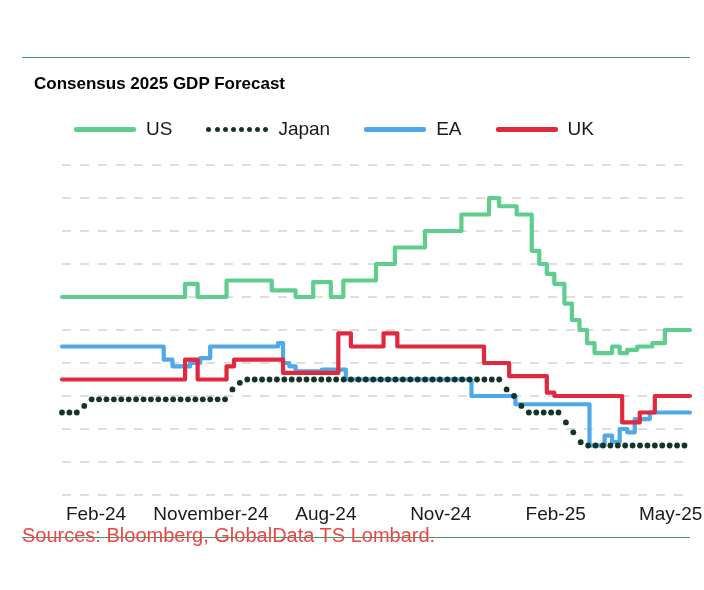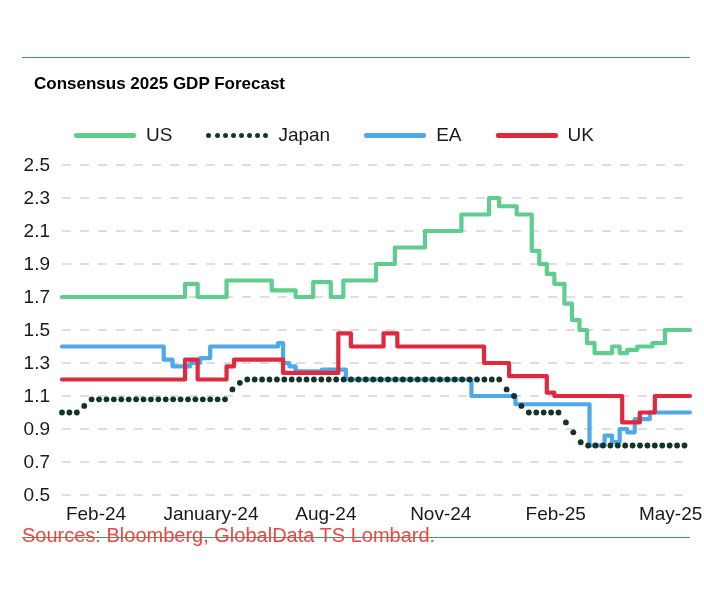--- a/index.html
+++ b/index.html
@@ -51,21 +51,21 @@
   }
 
   
   .legend {
     position: absolute;
     left: 74px;
     top: 118px;
     width: 620px;
     height: 28px;
     display: flex;
-    align-items: flex-end;
+    align-items: flex-start;
   }
   .legend-item {
     display: flex;
     align-items: center;
     margin-right: 34px;
   }
   .legend-swatch {
     width: 62px;
     height: 5px;
     border-radius: 2px;
@@ -291,36 +291,23 @@
           <circle cx="654.8320000000006" cy="445.5" r="2.9" fill="#14342a"></circle>
           <circle cx="662.2424000000005" cy="445.5" r="2.9" fill="#14342a"></circle>
           <circle cx="669.6528000000005" cy="445.5" r="2.9" fill="#14342a"></circle>
           <circle cx="677.0632000000006" cy="445.5" r="2.9" fill="#14342a"></circle>
           <circle cx="684.4736000000006" cy="445.5" r="2.9" fill="#14342a"></circle>
         </g>
         <g>
           <path d="M 62 379.5 L 178.808 379.5 L 178.808 379.5 L 185.08800000000002 379.5 L 185.08800000000002 359.7 L 191.368 359.7 L 191.368 359.7 L 197.648 359.7 L 197.648 379.5 L 219 379.5 L 219 379.5 L 226.536 379.5 L 226.536 366.29999999999995 L 234.072 366.29999999999995 L 234.072 359.7 L 241.60799999999998 359.7 L 241.60799999999998 359.7 L 250.4 359.7 L 250.4 359.7 L 275.52 359.7 L 275.52 359.7 L 283.056 359.7 L 283.056 372.9 L 291.84799999999996 372.9 L 291.84799999999996 372.9 L 304.408 372.9 L 304.408 372.9 L 313.20000000000005 372.9 L 313.20000000000005 372.9 L 338.32 372.9 L 338.32 333.3 L 344.6 333.3 L 344.6 333.3 L 350.88 333.3 L 350.88 346.5 L 357.15999999999997 346.5 L 357.15999999999997 346.5 L 376 346.5 L 376 346.5 L 383.536 346.5 L 383.536 333.3 L 389.81600000000003 333.3 L 389.81600000000003 333.3 L 397.35200000000003 333.3 L 397.35200000000003 346.5 L 404.88800000000003 346.5 L 404.88800000000003 346.5 L 438.8 346.5 L 438.8 346.5 L 446.336 346.5 L 446.336 346.5 L 453.872 346.5 L 453.872 346.5 L 476.48 346.5 L 476.48 346.5 L 484.016 346.5 L 484.016 363 L 491.552 363 L 491.552 363 L 501.59999999999997 363 L 501.59999999999997 363 L 509.13599999999997 363 L 509.13599999999997 376.2 L 516.672 376.2 L 516.672 376.2 L 539.28 376.2 L 539.28 376.2 L 546.816 376.2 L 546.816 392.7 L 554.3520000000001 392.7 L 554.3520000000001 396 L 614.64 396 L 614.64 396 L 622.176 396 L 622.176 422.4 L 629.712 422.4 L 629.712 422.4 L 639.76 422.4 L 639.76 412.5 L 647.296 412.5 L 647.296 412.5 L 654.832 412.5 L 654.832 396 L 690 396 L 690 396" fill="none" stroke="#E0293F" stroke-width="4.2" stroke-linejoin="round" stroke-linecap="round"></path>
         </g>
       </svg>
-    <div class="ylabels" id="ylabels">
-        <div class="ylabel" style="top: 165px;">2.5</div>
-        <div class="ylabel" style="top: 198px;">2.3</div>
-        <div class="ylabel" style="top: 231px;">2.1</div>
-        <div class="ylabel" style="top: 264px;">1.9</div>
-        <div class="ylabel" style="top: 297px;">1.7</div>
-        <div class="ylabel" style="top: 330px;">1.5</div>
-        <div class="ylabel" style="top: 363px;">1.3</div>
-        <div class="ylabel" style="top: 396px;">1.1</div>
-        <div class="ylabel" style="top: 429px;">0.9</div>
-        <div class="ylabel" style="top: 462px;">0.7</div>
-        <div class="ylabel" style="top: 495px;">0.5</div>
-      </div>
     <div class="xlabels" id="xlabels">
         <div class="xlabel" style="left: 96px;">Feb-24</div>
-        <div class="xlabel" style="left: 210.924px;">January-24</div>
+        <div class="xlabel" style="left: 210.924px;">November-24</div>
         <div class="xlabel" style="left: 325.848px;">Aug-24</div>
         <div class="xlabel" style="left: 440.772px;">Nov-24</div>
         <div class="xlabel" style="left: 555.696px;">Feb-25</div>
         <div class="xlabel" style="left: 670.62px;">May-25</div>
       </div>
   </div>
 
   <div class="axis-rule"></div>
   <div class="sources">Sources: Bloomberg, GlobalData TS Lombard.</div>
 

